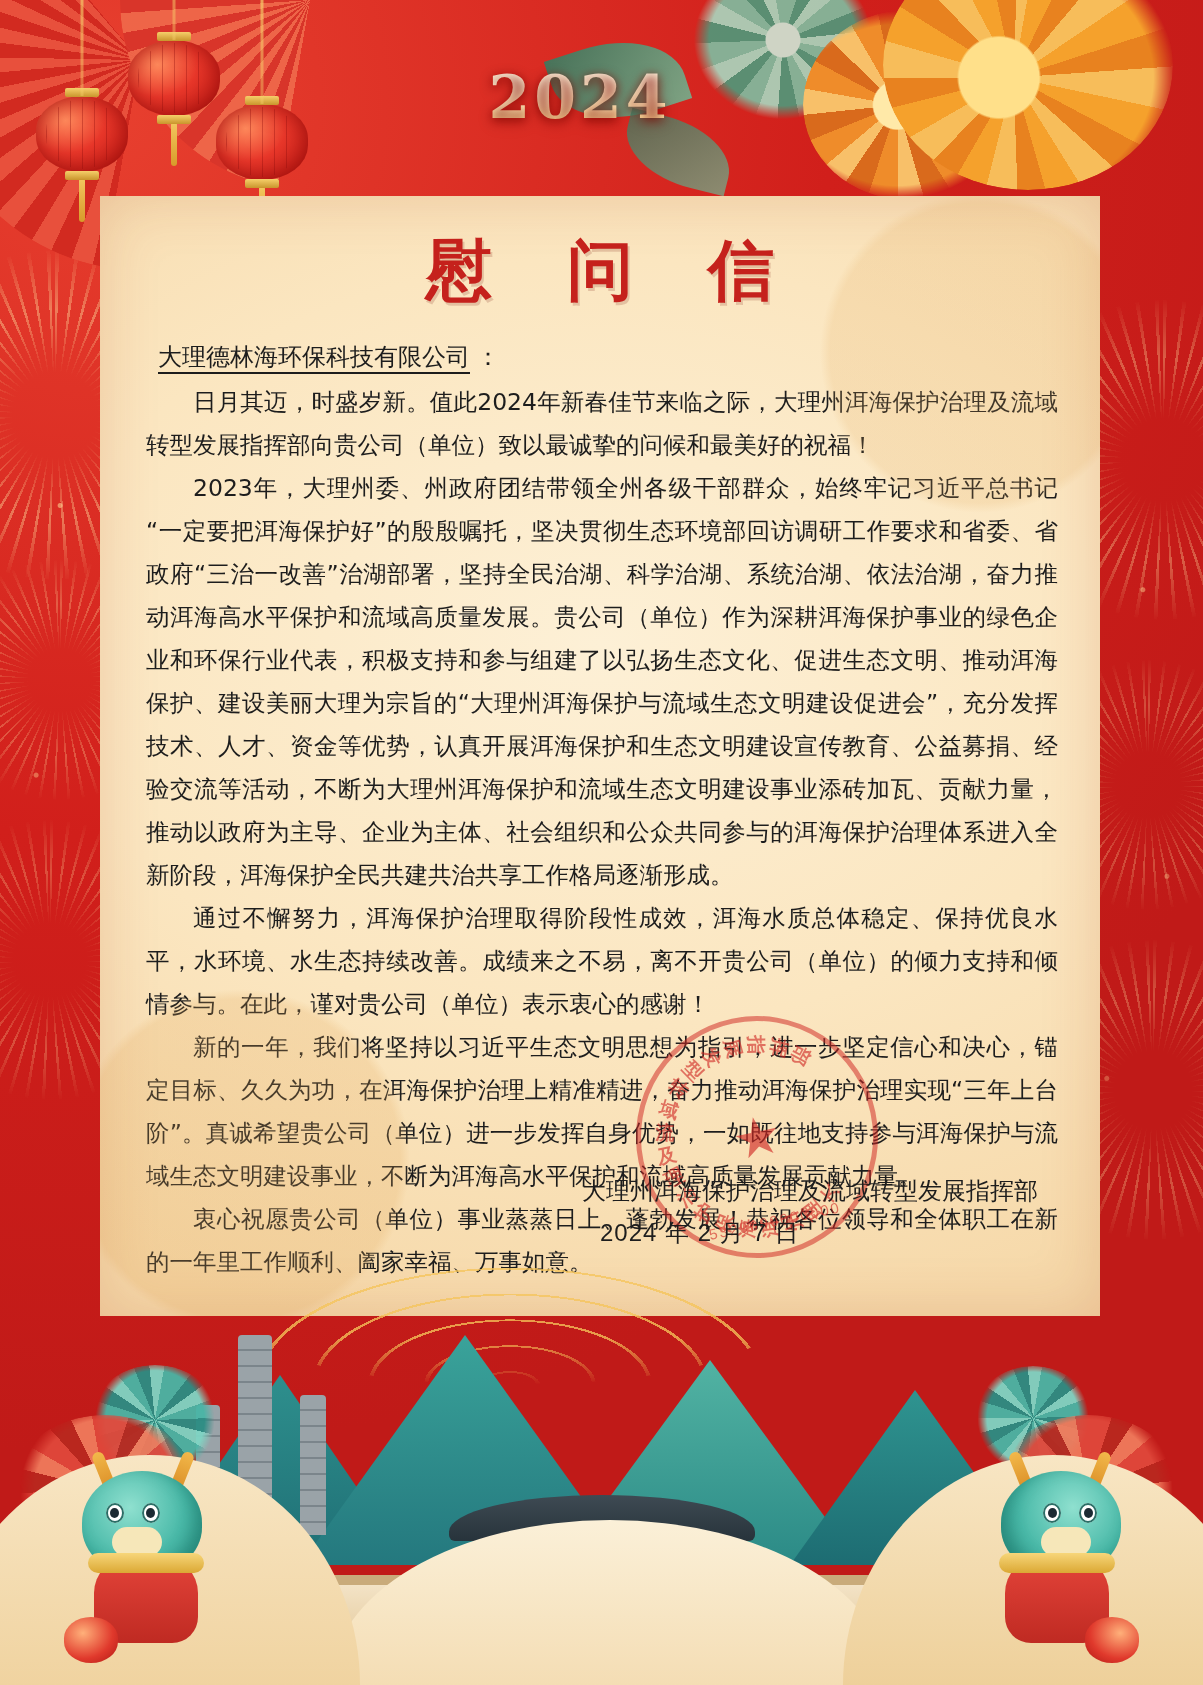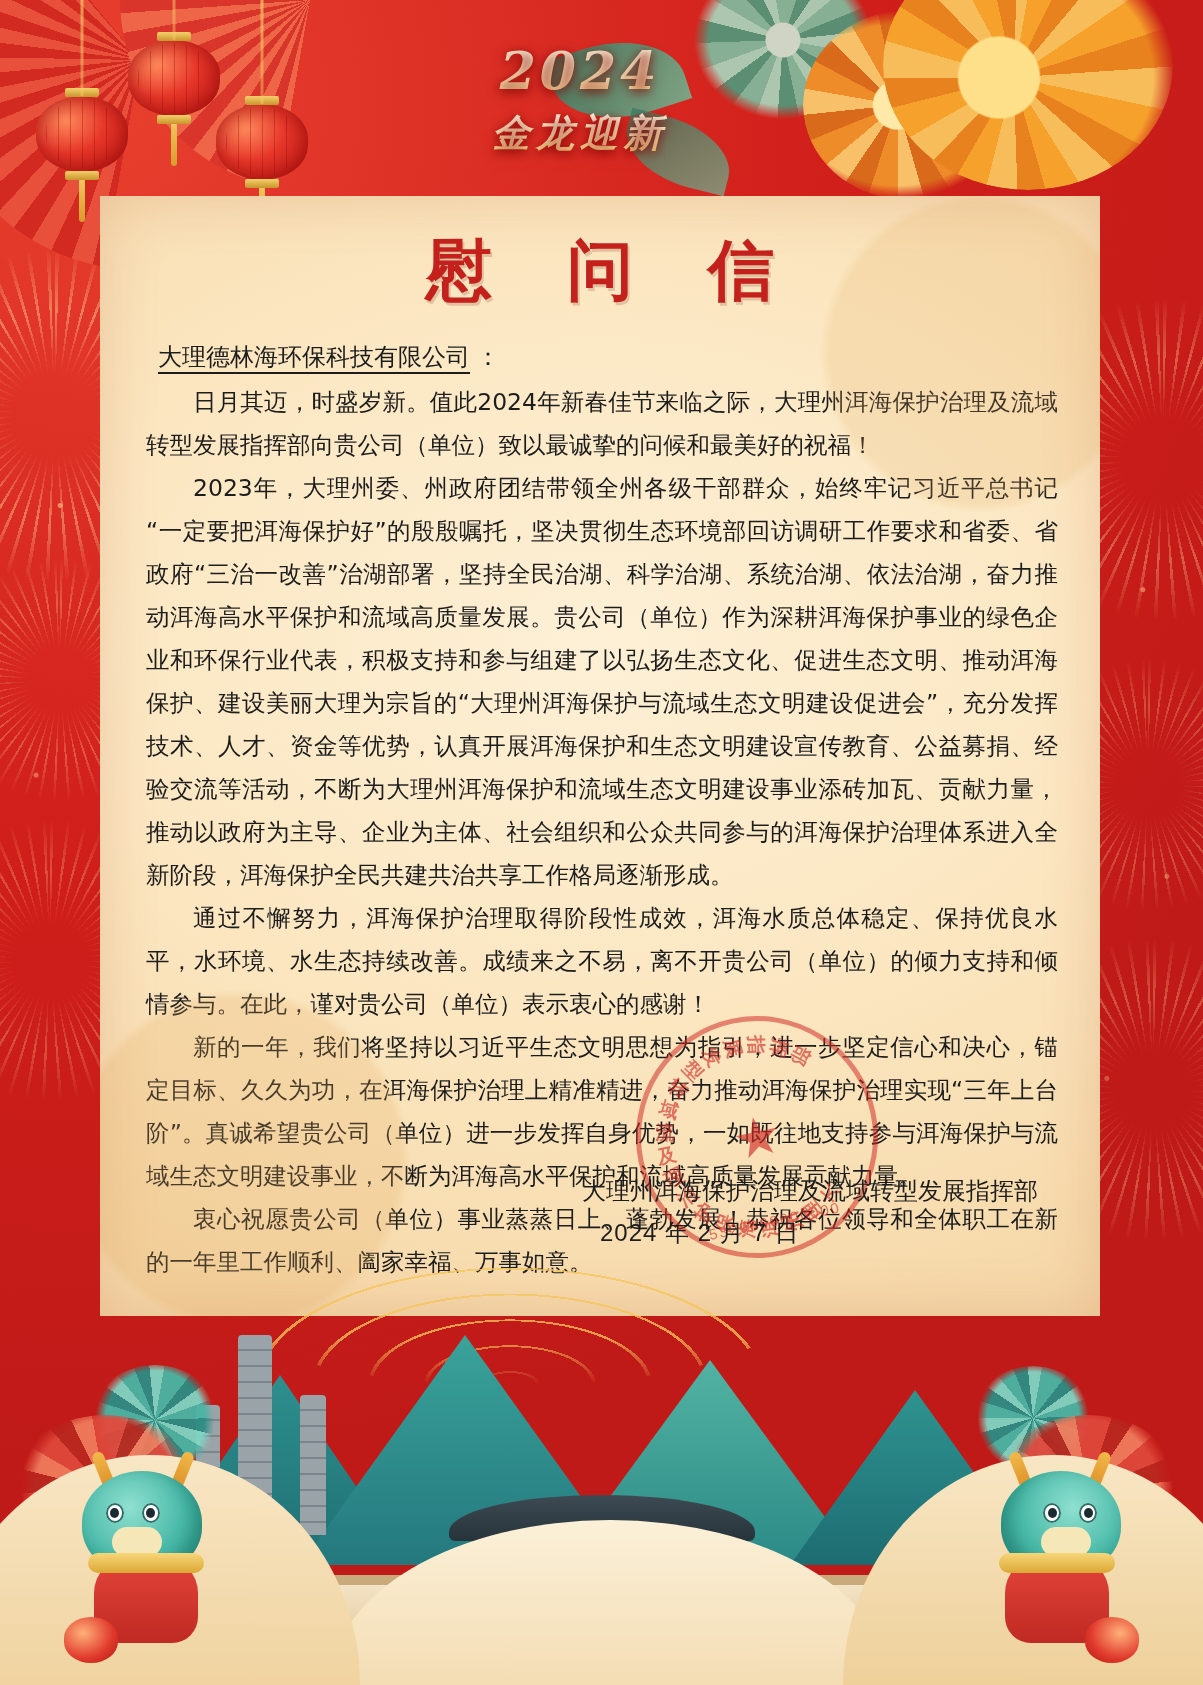--- a/index.html
+++ b/index.html
@@ -180,30 +180,30 @@
     left: 430px;
     top: 28px;
     width: 300px;
     height: 170px;
     text-align: center;
     color: #fff;
     text-shadow: 0 2px 10px rgba(120,0,0,.55);
   }
   .year-art .year {
     font-family: "DejaVu Serif", serif;
-    font-size: 52px;
+    font-size: 60px;
     font-weight: 700;
-    font-style: italic;
     letter-spacing: 4px;
     line-height: 86px;
     background: linear-gradient(180deg, #fffdf4 0%, #ffe9b6 60%, #f6c96a 100%);
     -webkit-background-clip: text;
     background-clip: text;
     color: transparent;
     filter: drop-shadow(0 3px 6px rgba(130,10,0,.45));
+    margin-top: 26px;
   }
   .year-art .slogan {
     margin-top: -6px;
     font-size: 38px;
     font-weight: 700;
     font-style: italic;
     letter-spacing: 6px;
     background: linear-gradient(180deg, #fffaf0 0%, #ffe2a2 70%, #eeb757 100%);
     -webkit-background-clip: text;
     background-clip: text;
@@ -579,21 +579,20 @@
   </div>
 
   <div class="leaf lf1"></div>
   <div class="leaf lf2"></div>
   <div class="peony p3"></div>
   <div class="peony p2"></div>
   <div class="peony p1"></div>
 
   <div class="year-art">
     <div class="year">2024</div>
-    <div class="slogan">金龙迎新</div>
   </div>
 
   <div class="paper">
 
     <div class="doc-title">慰 问 信</div>
 
     <div class="letter-body">
       <div class="salutation">
         <span class="name">大理德林海环保科技有限公司</span><span>：</span>
       </div>

